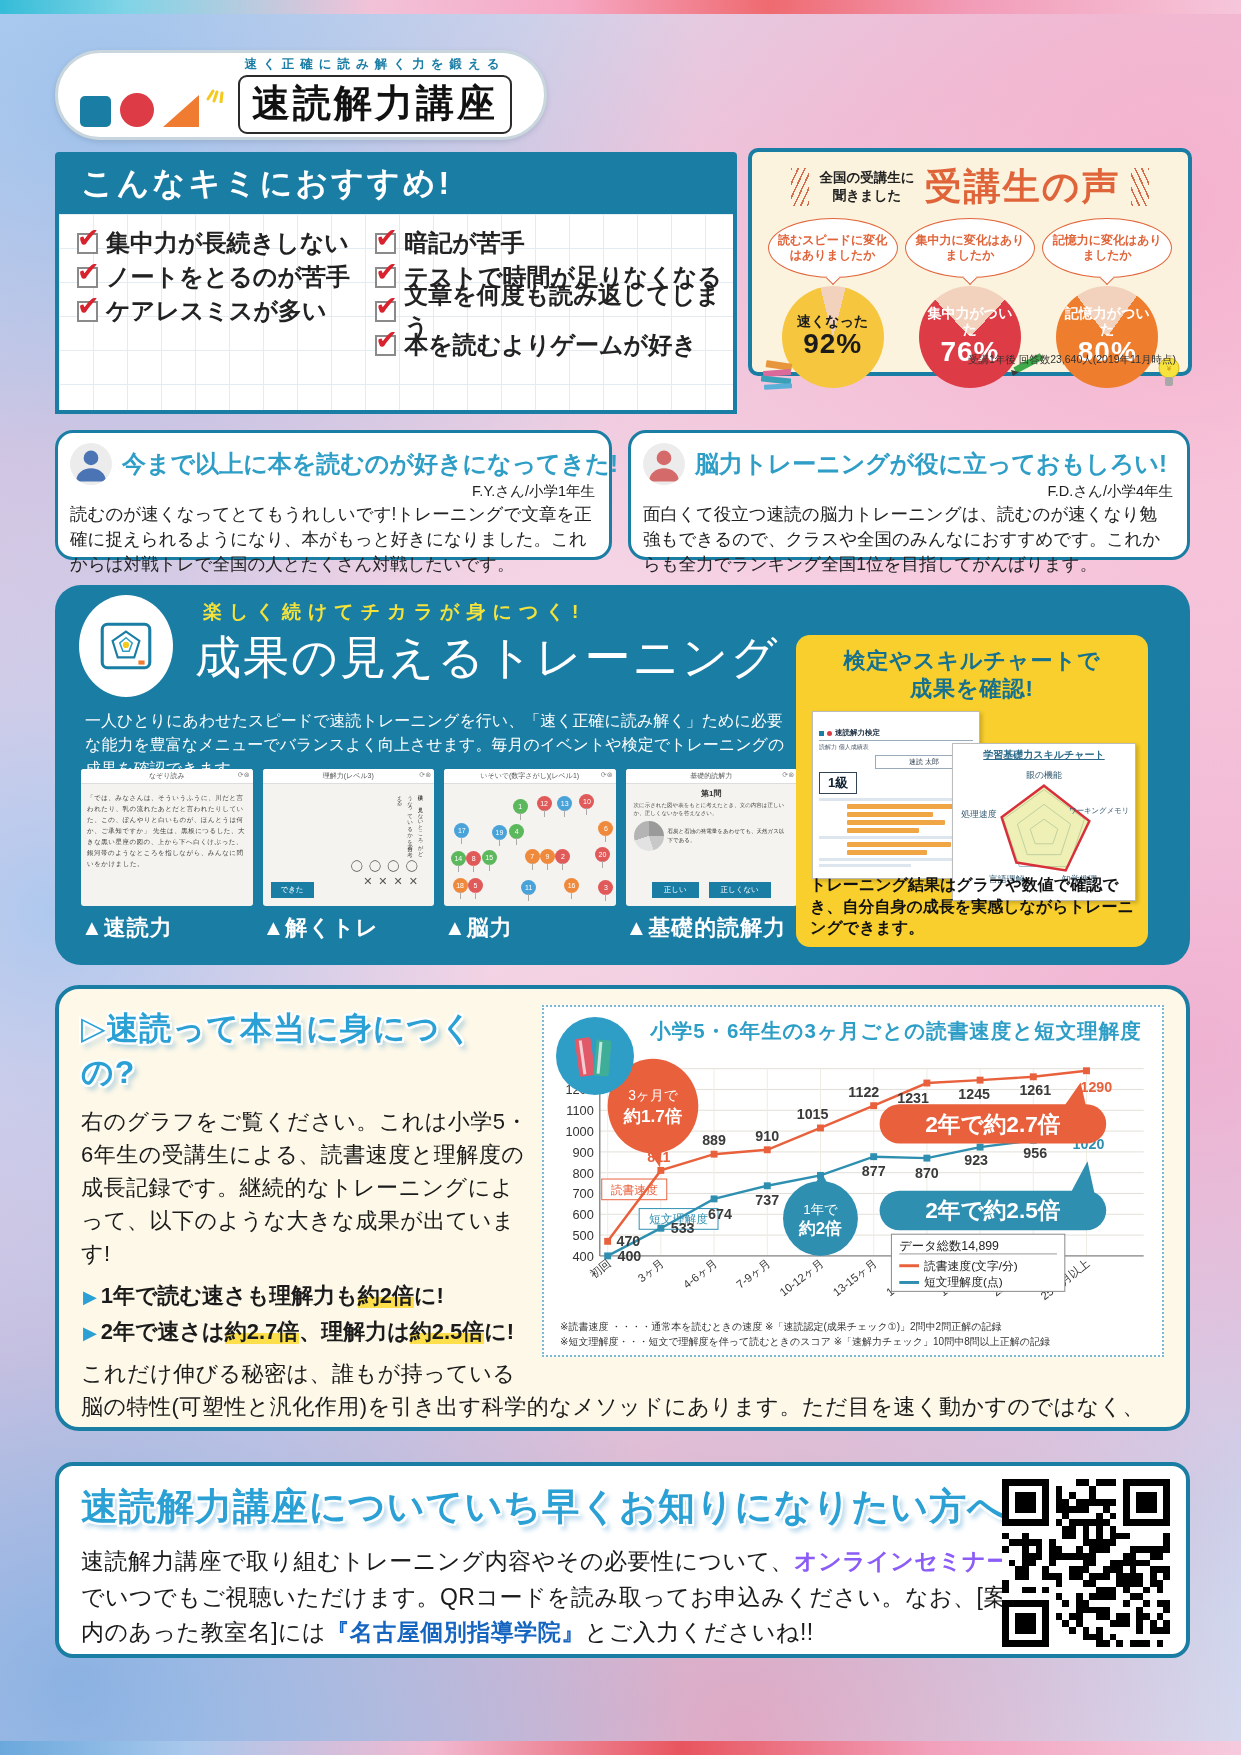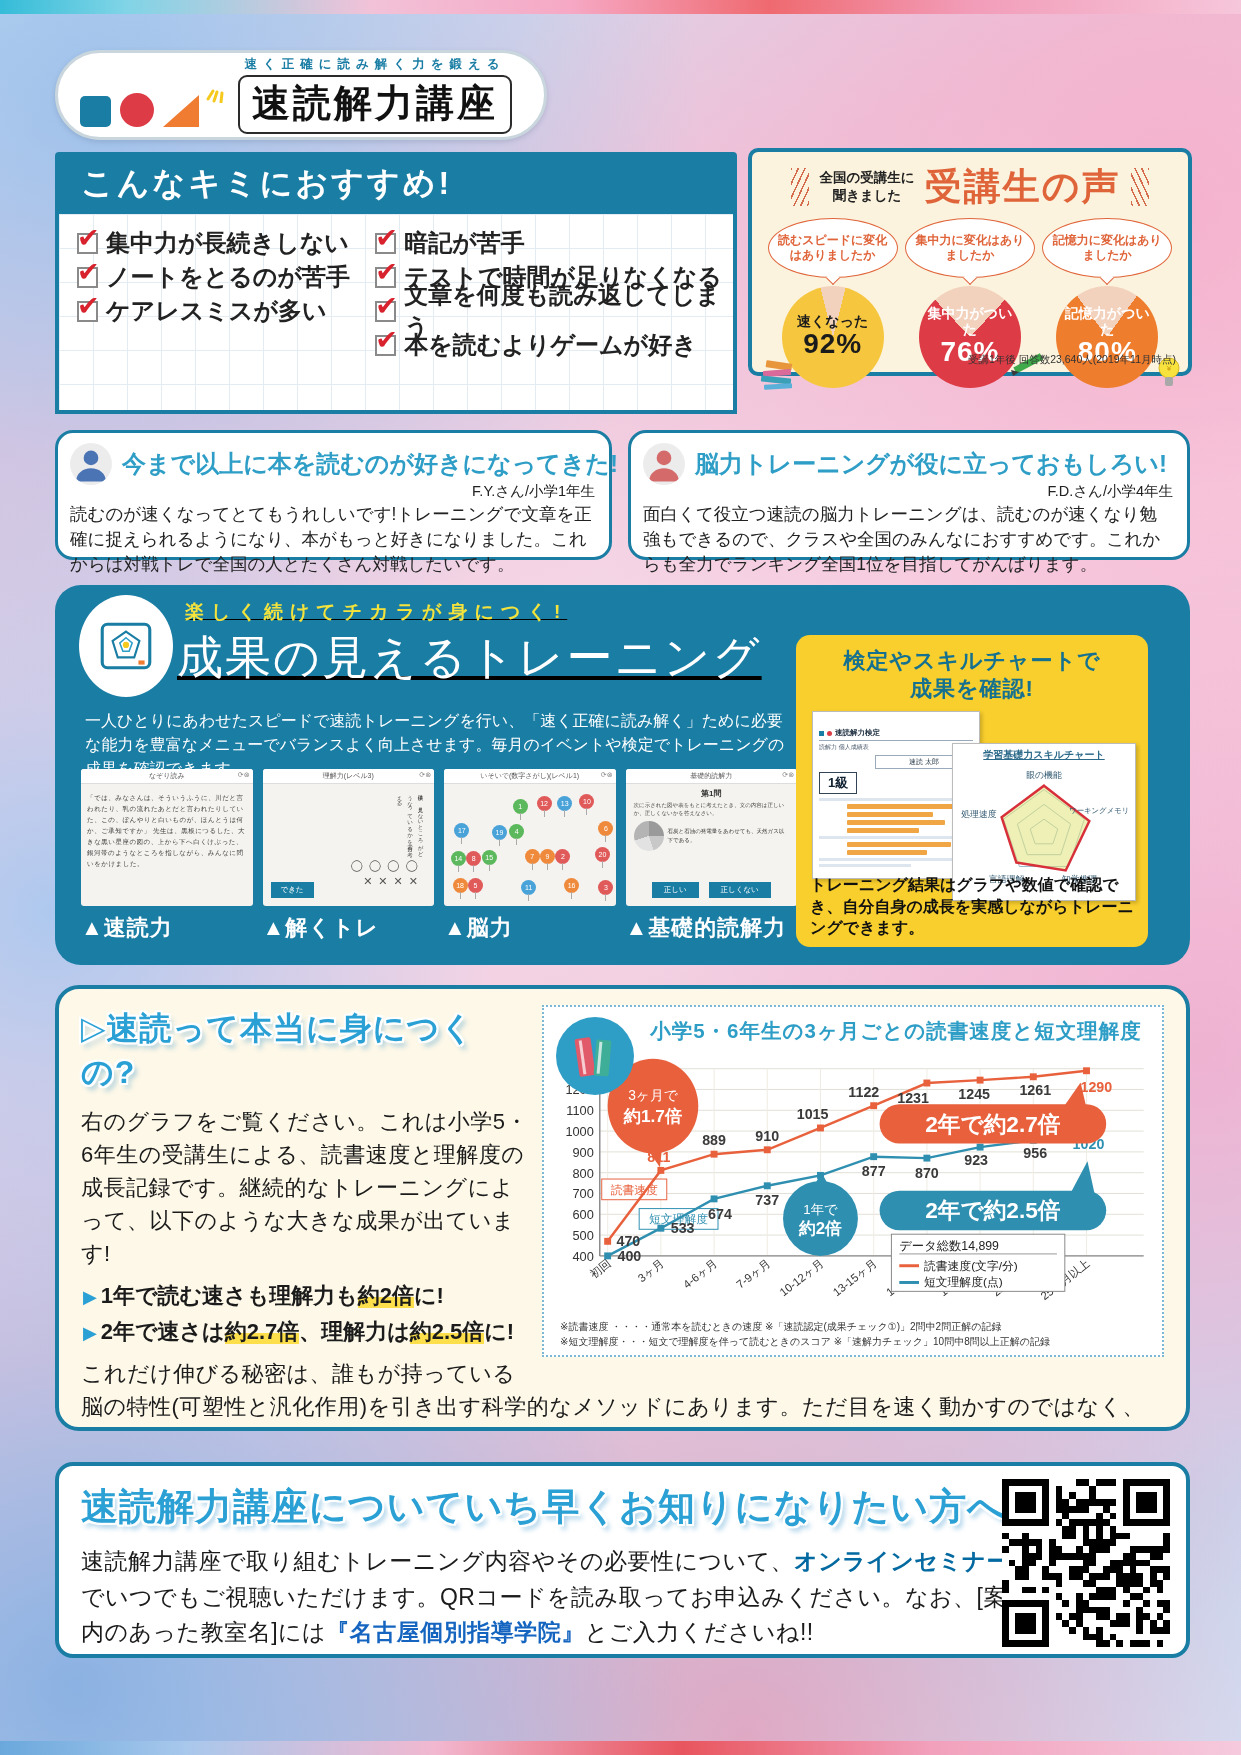--- a/index.html
+++ b/index.html
@@ -88,21 +88,21 @@
   .t-title { font-size:24px; font-weight:bold; color:#2e9ec7; white-space:nowrap; }
   .t-name { text-align:right; font-size:14.5px; color:#222; margin-top:-3px; }
   .t-body { font-size:17.5px; color:#222; line-height:1.42; margin-top:1px; }
 
   
   .training { position:absolute; left:55px; top:585px; width:1135px; height:380px;
     background:#1a7da4; border-radius:26px; }
   .t-head { position:absolute; left:24px; top:10px; display:flex; }
   .oval { width:94px; height:102px; background:#fff; border-radius:50%;
     display:flex; align-items:center; justify-content:center; flex:none; }
-  .head-text { margin-left:4px;text-decoration:underline; }
+  .head-text { margin-left:22px; }
   .kicker { font-size:19px; font-weight:bold; color:#f3e33c; letter-spacing:7px; margin:4px 0 0 8px; }
   .big-title { font-size:46px; color:#fff; letter-spacing:2px; margin-top:2px; white-space:nowrap; }
   .t-desc { position:absolute; left:30px; top:124px; width:712px; font-size:16px; color:#fff; line-height:1.5; }
   .thumbs { position:absolute; left:26px; top:184px; width:716px; display:grid;
     grid-template-columns:repeat(4,1fr); gap:10px; }
   .thumb-card { background:#f5f3ef; border-radius:3px; height:137px; position:relative; overflow:hidden; }
   .thumb-hd { height:15px; background:#fff; border-bottom:1px solid #ddd; font-size:7px; color:#555;
     display:flex; align-items:center; justify-content:center; position:relative; }
   .thumb-hd .hicons { position:absolute; right:3px; top:2px; font-size:7px; color:#888; }
   .thumb-label { color:#fff; font-size:22px; font-weight:bold; margin-top:7px; letter-spacing:1px; }
@@ -157,21 +157,21 @@
   .g-bullets { margin:8px 0 8px 2px; }
   .g-bullet { font-size:22px; font-weight:bold; color:#1b1b1b; line-height:1.62; }
   .g-bullet .arrow { color:#2aa0d4; font-size:18px; margin-right:4px; }
   span.hl { background:linear-gradient(transparent 58%, #fcdf4b 58%); }
 
   
   .cta { position:absolute; left:55px; top:1462px; width:1135px; height:196px;
     background:#fff; border:4px solid #1a7da4; border-radius:18px; padding:16px 22px; }
   .cta-title { font-size:37px; letter-spacing:1px; white-space:nowrap; }
   .cta-body { width:930px; font-size:23px; color:#1b1b1b; line-height:1.55; margin-top:12px; letter-spacing:.5px; }
-  .cta-body .orange { color:#0369a1; font-weight:bold; }
+  .cta-body .orange { color:#8b5cf6; font-weight:bold; }
   .cta-body .blue { color:#1565c0; font-weight:bold; }
   .qr { position:absolute; right:16px; top:13px; width:168px; height:168px; }
 </style>
 </head>
 <body>
 
 <div class="edge top"></div>
 <div class="edge bottom"></div>
 
 <div class="logo">

